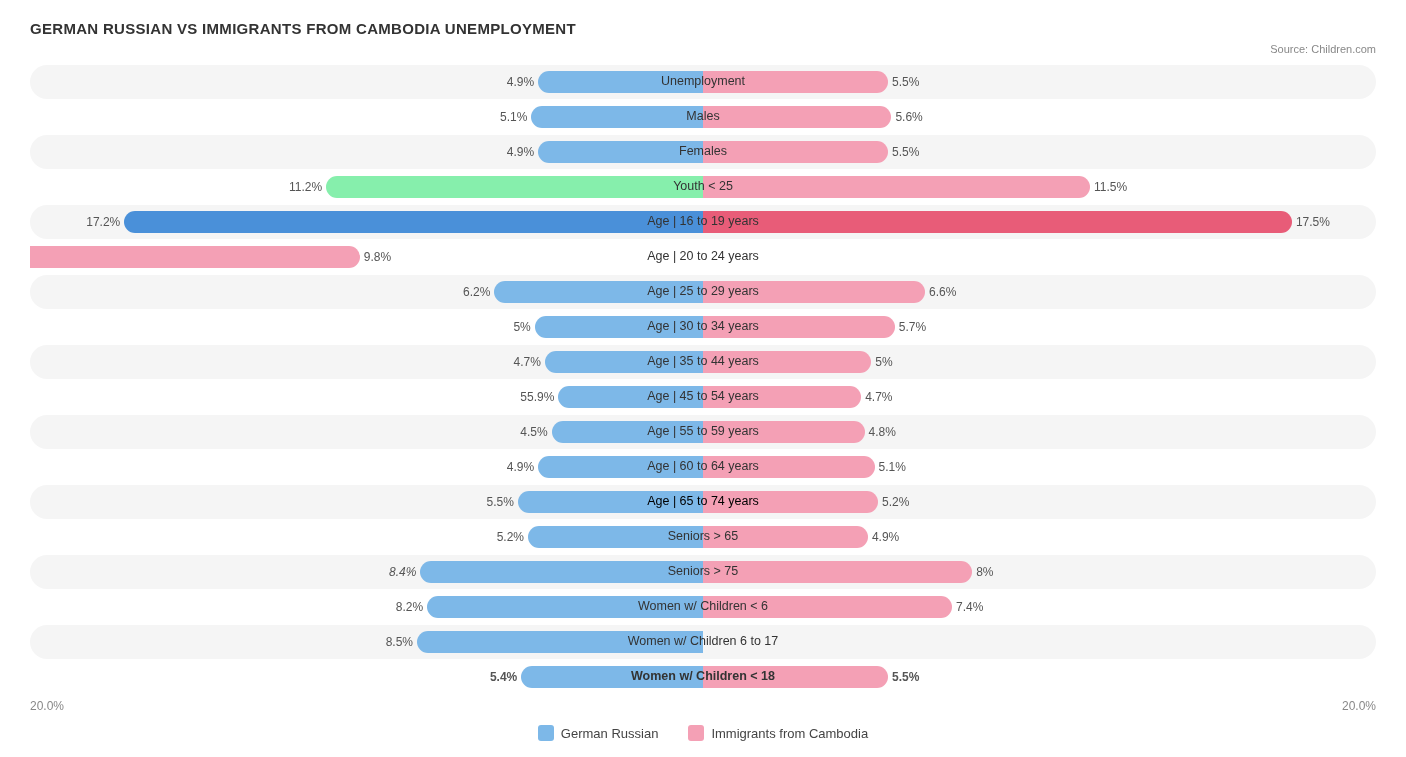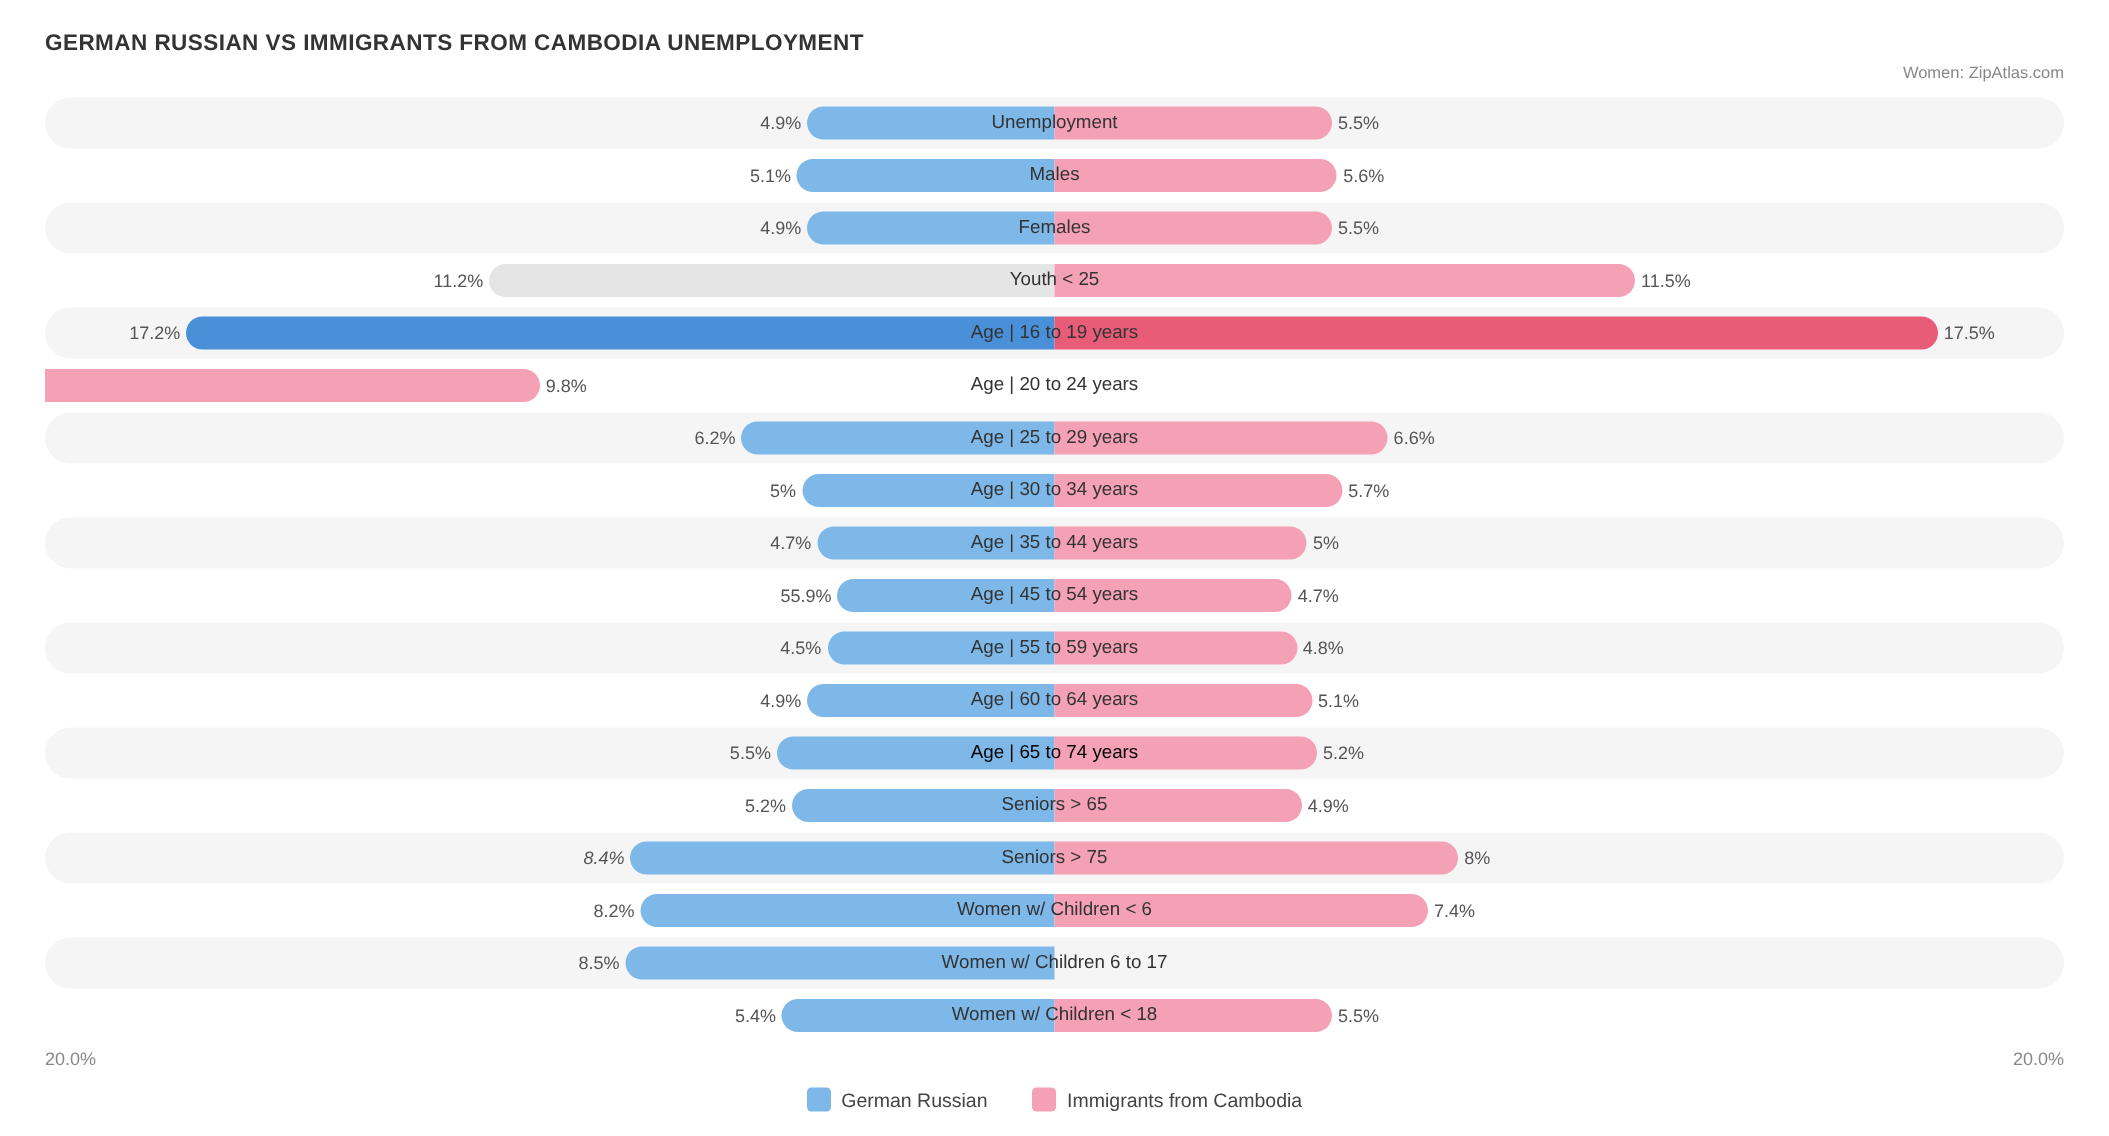--- a/index.html
+++ b/index.html
@@ -81,21 +81,21 @@
       justify-content: flex-start;
       height: 34px;
       position: relative;
     }
   </style>
 </head>
 <body>
 
 <div class="chart-container">
   <div class="chart-title">GERMAN RUSSIAN VS IMMIGRANTS FROM CAMBODIA UNEMPLOYMENT</div>
-  <div class="source-line">Women: ZipAtlas.com</div>
+  <div class="source-line">Source: Children.com</div>
 
   <div class="chart-rows-wrapper" id="chart-rows">
 
   <div class="single-row" style="background: rgb(245, 245, 245); border-radius: 18px; position: relative; min-height: 34px;">
         <div class="left-half" style="width: 50%; display: flex; align-items: center; justify-content: flex-end; height: 34px; position: relative;">
           <div style="height: 22px; background: rgb(125, 184, 232); border-radius: 11px 0px 0px 11px; width: 24.5%; position: relative; display: flex; align-items: center;">
             <span style="position: absolute; right: calc(100% + 4px); font-size: 12px; color: rgb(85, 85, 85); white-space: nowrap;">4.9%</span>
           </div>
         </div>
         <div class="right-half" style="width: 50%; display: flex; align-items: center; justify-content: flex-start; height: 34px; position: relative;">
@@ -126,21 +126,21 @@
         </div>
         <div class="right-half" style="width: 50%; display: flex; align-items: center; justify-content: flex-start; height: 34px; position: relative;">
           <div style="height: 22px; background: rgb(244, 160, 181); border-radius: 0px 11px 11px 0px; width: 27.5%; position: relative; display: flex; align-items: center;">
             <span style="position: absolute; left: calc(100% + 4px); font-size: 12px; color: rgb(85, 85, 85); white-space: nowrap;">5.5%</span>
           </div>
         </div>
         <div style="position: absolute; left: 50%; transform: translateX(-50%); z-index: 20; pointer-events: none; white-space: nowrap; font-size: 12.5px; color: rgb(51, 51, 51); text-align: center; top: 50%; margin-top: -8px;">Females</div>
       </div>
       <div class="single-row" style="position: relative; min-height: 34px;">
         <div class="left-half" style="width: 50%; display: flex; align-items: center; justify-content: flex-end; height: 34px; position: relative;">
-          <div style="height: 22px; background: #e5e5e5; border-radius: 11px 0px 0px 11px; width: 56%; position: relative; display: flex; align-items: center;">
+          <div style="height: 22px; background: #86efac; border-radius: 11px 0px 0px 11px; width: 56%; position: relative; display: flex; align-items: center;">
             <span style="position: absolute; right: calc(100% + 4px); font-size: 12px; color: rgb(85, 85, 85); white-space: nowrap;">11.2%</span>
           </div>
         </div>
         <div class="right-half" style="width: 50%; display: flex; align-items: center; justify-content: flex-start; height: 34px; position: relative;">
           <div style="height: 22px; background: rgb(244, 160, 181); border-radius: 0px 11px 11px 0px; width: 57.5%; position: relative; display: flex; align-items: center;">
             <span style="position: absolute; left: calc(100% + 4px); font-size: 12px; color: rgb(85, 85, 85); white-space: nowrap;">11.5%</span>
           </div>
         </div>
         <div style="position: absolute; left: 50%; transform: translateX(-50%); z-index: 20; pointer-events: none; white-space: nowrap; font-size: 12.5px; color: rgb(51, 51, 51); text-align: center; top: 50%; margin-top: -8px;">Youth &lt; 25</div>
       </div>
@@ -296,21 +296,21 @@
         <div style="position: absolute; left: 50%; transform: translateX(-50%); z-index: 20; pointer-events: none; white-space: nowrap; font-size: 12.5px; color: rgb(51, 51, 51); text-align: center; top: 50%; margin-top: -8px;">Women w/ Children &lt; 6</div>
       </div>
       <div class="single-row" style="background: rgb(245, 245, 245); border-radius: 18px; position: relative; min-height: 34px;">
         <div class="left-half" style="width: 50%; display: flex; align-items: center; justify-content: flex-end; height: 34px; position: relative;">
           <div style="height: 22px; background: rgb(125, 184, 232); border-radius: 11px 0px 0px 11px; width: 42.5%; position: relative; display: flex; align-items: center;">
             <span style="position: absolute; right: calc(100% + 4px); font-size: 12px; color: rgb(85, 85, 85); white-space: nowrap;">8.5%</span>
           </div>
         </div>
         <div style="position: absolute; left: 50%; transform: translateX(-50%); z-index: 20; pointer-events: none; white-space: nowrap; font-size: 12.5px; color: rgb(51, 51, 51); text-align: center; top: 50%; margin-top: -8px;">Women w/ Children 6 to 17</div>
       </div>
-      <div class="single-row" style="position: relative; min-height: 34px;">
+      <div class="single-row" style="position: relative; min-height: 34px; font-weight: bold;">
         <div class="left-half" style="width: 50%; display: flex; align-items: center; justify-content: flex-end; height: 34px; position: relative;">
           <div style="height: 22px; background: rgb(125, 184, 232); border-radius: 11px 0px 0px 11px; width: 27%; position: relative; display: flex; align-items: center;">
             <span style="position: absolute; right: calc(100% + 4px); font-size: 12px; color: rgb(85, 85, 85); white-space: nowrap;">5.4%</span>
           </div>
         </div>
         <div class="right-half" style="width: 50%; display: flex; align-items: center; justify-content: flex-start; height: 34px; position: relative;">
           <div style="height: 22px; background: rgb(244, 160, 181); border-radius: 0px 11px 11px 0px; width: 27.5%; position: relative; display: flex; align-items: center;">
             <span style="position: absolute; left: calc(100% + 4px); font-size: 12px; color: rgb(85, 85, 85); white-space: nowrap;">5.5%</span>
           </div>
         </div>

